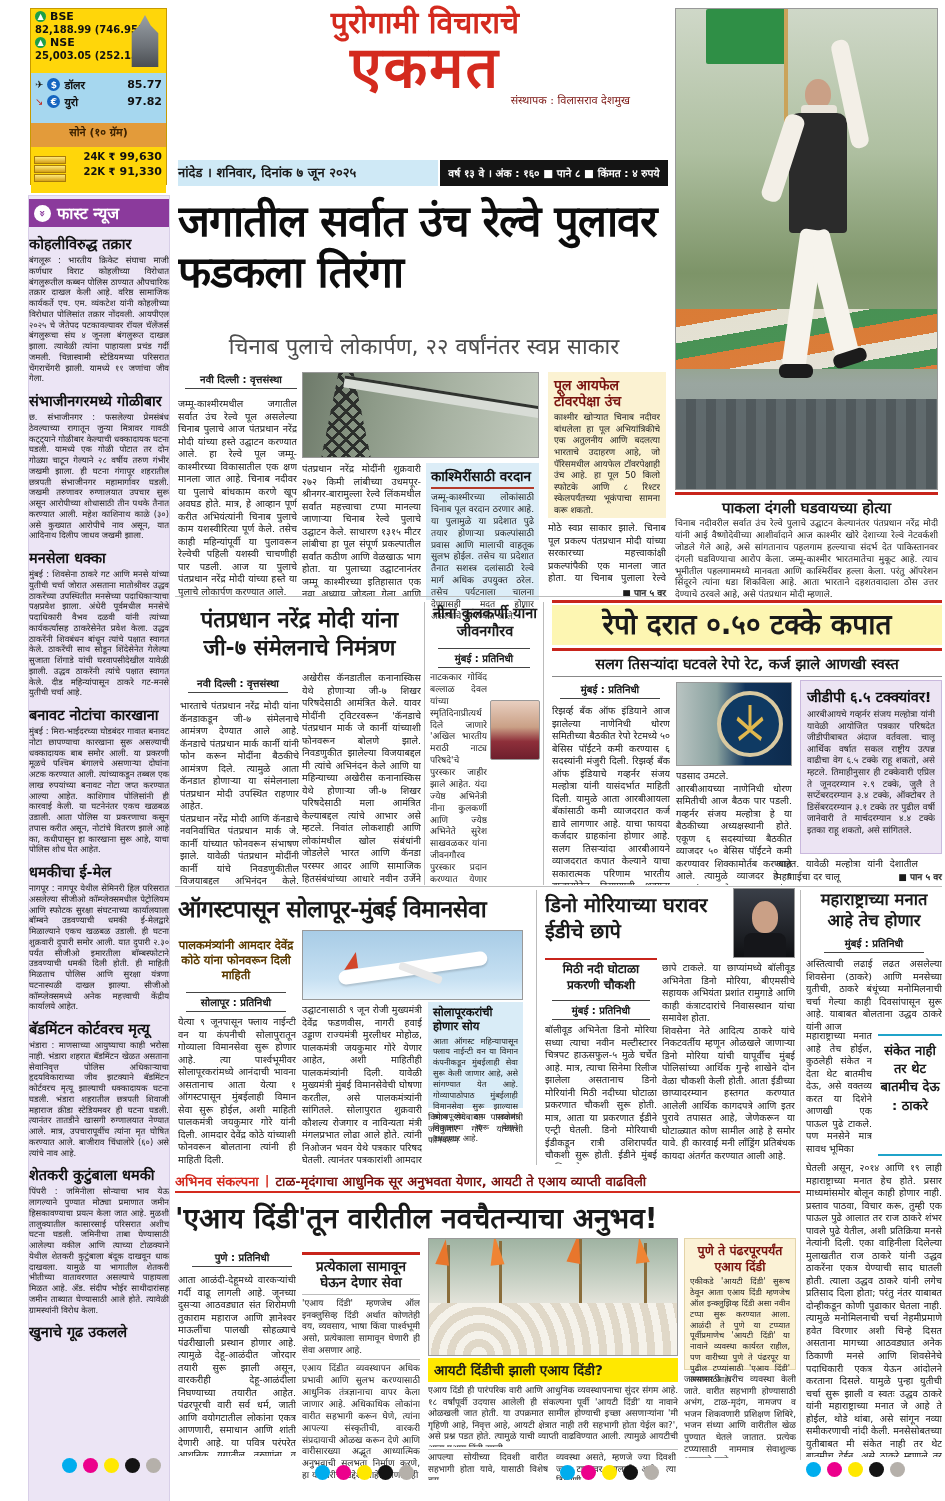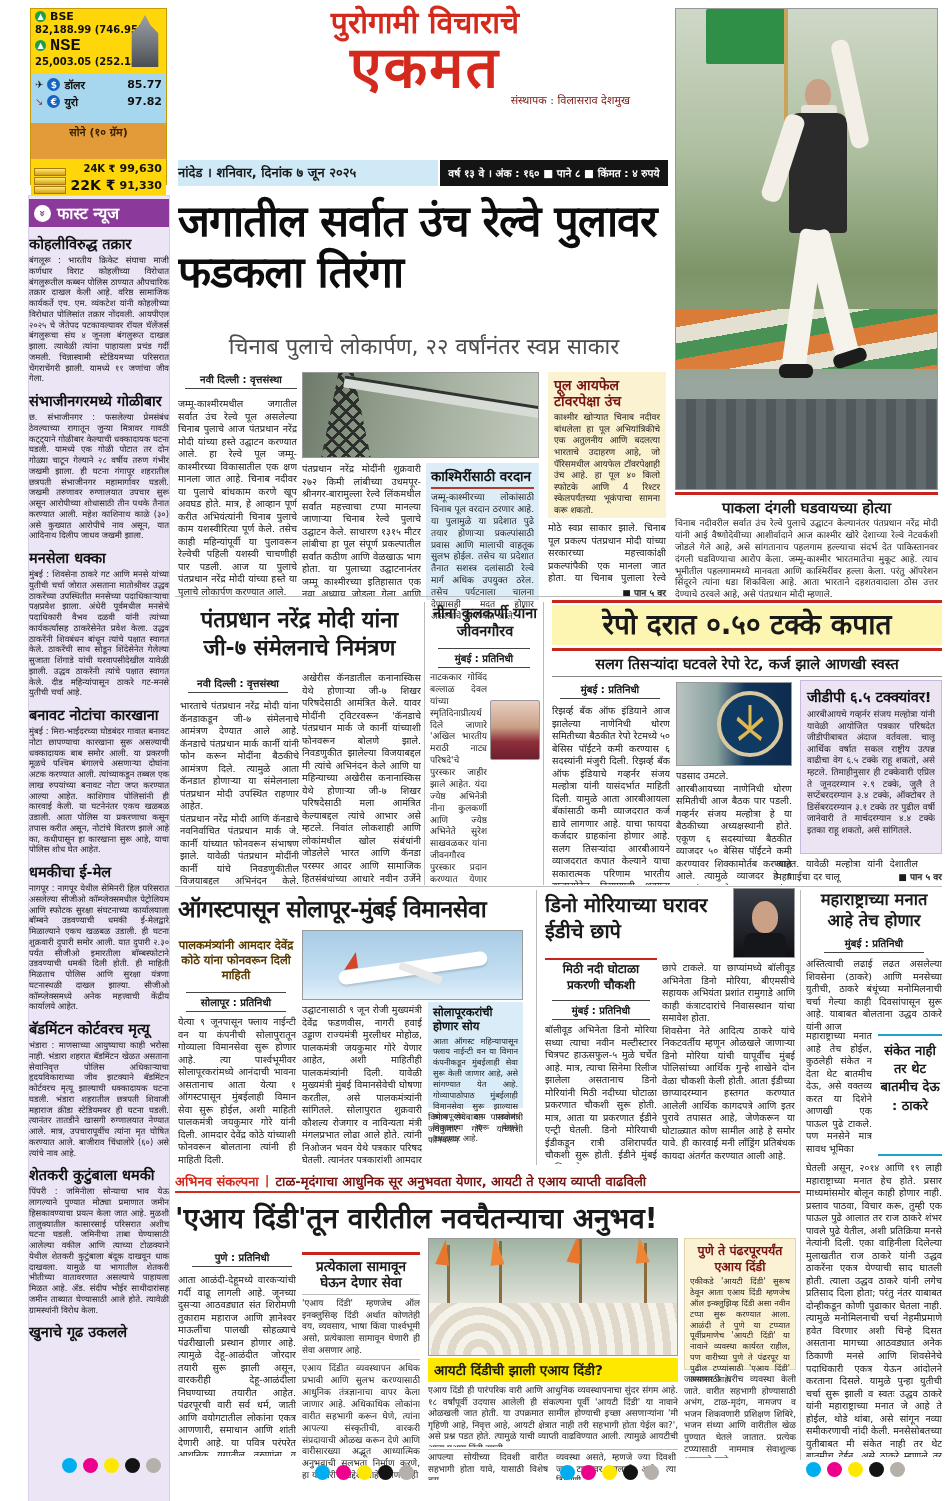--- a/index.html
+++ b/index.html
@@ -36,52 +36,52 @@
 
   <div class="abs" style="left:30px;top:8px;width:137px;height:177px;border:1px solid #c79a00;">
     <div style="background:#ffd60a;height:64px;position:relative;">
       <div class="mrow">
           <span class="uparrow">▲</span>
           <span class="hl" style="font-size:11px;">BSE</span>
         </div>
       <div class="hl" style="font-size:10px;padding:0 4px;">82,188.99 (746.95)</div>
       <div class="mrow">
           <span class="uparrow">▲</span>
-          <span class="hl" style="font-size:17px;font-family:Liberation Mono, monospace;">NSE</span>
+          <span class="hl" style="font-size:11px;">NSE</span>
         </div>
       <div class="hl" style="font-size:10px;padding:0 4px;">25,003.05 (252.15)</div>
       <div class="abs" style="right:2px;top:6px;width:38px;height:52px;background:linear-gradient(180deg,#9aa0a6 0%,#6d7278 60%,#4a4e52 100%);clip-path:polygon(15% 100%,15% 35%,35% 20%,50% 0,65% 20%,85% 35%,85% 100%);"></div>
     </div>
     <div style="background:#a6d7ef;height:47px;padding-top:3px;">
       <div class="mrow">
           <span style="font-size:10px;">✈</span>
           <span class="curico">$</span>
           <span class="hl" style="font-size:11px;">डॉलर</span>
           <span class="hl" style="font-size:11px;margin-left:auto;">85.77</span>
         </div>
       <div class="mrow">
           <span style="font-size:10px;color:#c0241b;">↘</span>
           <span class="curico">€</span>
           <span class="hl" style="font-size:11px;">युरो</span>
           <span class="hl" style="font-size:11px;margin-left:auto;">97.82</span>
         </div>
     </div>
-    <div style="background:#e39b3a;height:36px;text-align:center;font-weight:bold;font-size:11px;line-height:20px;color:#3d2200;">सोने (१० ग्रॅम)</div>
+    <div style="background:#e39b3a;height:24px;text-align:center;font-weight:bold;font-size:11px;line-height:20px;color:#3d2200;">सोने (१० ग्रॅम)</div>
     <div style="background:#ffd60a;height:44px;position:relative;padding-top:2px;">
       <div class="abs" style="left:3px;top:8px;">
         <div class="goldbar"></div>
           <div class="goldbar"></div>
           <div class="goldbar"></div>
       </div>
       <div class="mrow" style="justify-content:flex-end;">
           <span class="hl" style="font-size:10px;">24K ₹</span>
           <span class="hl" style="font-size:11px;">99,630</span>
         </div>
       <div class="mrow" style="justify-content:flex-end;">
-          <span class="hl" style="font-size:14px;">22K ₹</span>
+          <span class="hl" style="font-size:10px;">22K ₹</span>
           <span class="hl" style="font-size:11px;">91,330</span>
         </div>
     </div>
   </div>
 
   <div class="abs" style="left:180px;top:6px;width:490px;text-align:center;">
     <div style="color:#d42a1e;font-weight:bold;font-size:30px;line-height:1.1;">पुरोगामी विचाराचे</div>
     <div style="color:#d42a1e;font-weight:bold;font-size:57px;line-height:1.0;letter-spacing:2px;">एकमत</div>
     <div style="color:#7a1410;font-size:11px;text-align:right;padding-right:40px;margin-top:-4px;">संस्थापक : विलासराव देशमुख</div>
   </div>
@@ -165,21 +165,21 @@
   </div>
   <div class="abs body jt" style="left:302px;top:463px;width:119px;height:137px;">पंतप्रधान नरेंद्र मोदींनी शुक्रवारी २७२ किमी लांबीच्या उधमपूर-श्रीनगर-बारामुल्ला रेल्वे लिंकमधील सर्वांत महत्त्वाचा टप्पा मानल्या जाणाऱ्या चिनाब रेल्वे पुलाचे उद्घाटन केले. साधारण १३१५ मीटर लांबीचा हा पूल संपूर्ण प्रकल्पातील सर्वांत कठीण आणि वेळखाऊ भाग होता. या पुलाच्या उद्घाटनानंतर जम्मू काश्मीरच्या इतिहासात एक नवा अध्याय जोडला गेला आणि फार</div>
 
   <div class="abs" style="left:426px;top:463px;width:113px;height:137px;background:#dcedf7;padding:4px 5px;">
     <div class="boxtitle" style="font-size:13.5px;border-bottom:2px solid #b43a2a;padding-bottom:2px;margin-bottom:3px;color:#111;">काश्मिरींसाठी वरदान</div>
     <div class="body jt" style="font-size:9px;">जम्मू-काश्मीरच्या लोकांसाठी चिनाब पूल वरदान ठरणार आहे. या पुलामुळे या प्रदेशात पुढे तयार होणाऱ्या प्रकल्पांसाठी प्रवास आणि मालाची वाहतूक सुलभ होईल. तसेच या प्रदेशात तैनात सशस्त्र दलांसाठी रेल्वे मार्ग अधिक उपयुक्त ठरेल. तसेच पर्यटनाला चालना देण्यासही मदत होणार असल्याचे सांगण्यात आले.</div>
   </div>
 
   <div class="abs" style="left:548px;top:372px;width:118px;height:146px;background:#fbf2d2;padding:5px 6px;">
     <div class="boxtitle" style="font-size:14px;line-height:1.15;margin-bottom:3px;">पूल आयफेल टॉवरपेक्षा उंच</div>
-    <div class="body jt" style="font-size:8.8px;">काश्मीर खोऱ्यात चिनाब नदीवर बांधलेला हा पूल अभियांत्रिकीचे एक अतुलनीय आणि बदलत्या भारताचे उदाहरण आहे, जो पॅरिसमधील आयफेल टॉवरपेक्षाही उंच आहे. हा पूल ४० किलो स्फोटके आणि 4 रिश्टर स्केलपर्यंतच्या भूकंपाचा सामना करू शकतो.</div>
+    <div class="body jt" style="font-size:8.8px;">काश्मीर खोऱ्यात चिनाब नदीवर बांधलेला हा पूल अभियांत्रिकीचे एक अतुलनीय आणि बदलत्या भारताचे उदाहरण आहे, जो पॅरिसमधील आयफेल टॉवरपेक्षाही उंच आहे. हा पूल 50 किलो स्फोटके आणि ८ रिश्टर स्केलपर्यंतच्या भूकंपाचा सामना करू शकतो.</div>
   </div>
   <div class="abs body jt" style="left:548px;top:522px;width:118px;height:62px;">मोठे स्वप्न साकार झाले. चिनाब पूल प्रकल्प पंतप्रधान मोदी यांच्या सरकारच्या महत्त्वाकांक्षी प्रकल्पांपैकी एक मानला जात होता. या चिनाब पुलाला रेल्वे क्षेत्रातील नाविन्यपूर्ण प्रकल्प म्हणून</div>
   <div class="abs pageref" style="left:548px;top:586px;width:118px;">■ पान ५ वर</div>
 
   <div class="abs rule" style="left:675px;top:492px;width:263px;height:2.5px;"></div>
   <div class="abs" style="left:675px;top:497px;width:263px;font-size:15px;font-weight:bold;text-align:center;">पाकला दंगली घडवायच्या होत्या</div>
   <div class="abs body jt" style="left:675px;top:518px;width:263px;height:80px;font-size:9px;">चिनाब नदीवरील सर्वात उंच रेल्वे पुलाचे उद्घाटन केल्यानंतर पंतप्रधान नरेंद्र मोदी यांनी आई वैष्णोदेवीच्या आशीर्वादाने आज काश्मीर खोरे देशाच्या रेल्वे नेटवर्कशी जोडले गेले आहे, असे सांगतानाच पहलगाम हल्ल्याचा संदर्भ देत पाकिस्तानवर दंगली घडविण्याचा आरोप केला. जम्मू-काश्मीर भारतमातेचा मुकूट आहे. त्याच भूमीतील पहलगाममध्ये मानवता आणि काश्मिरींवर हल्ला केला. परंतु ऑपरेशन सिंदूरने त्यांना धडा शिकविला आहे. आता भारताने दहशतवादाला ठोस उत्तर देण्याचे ठरवले आहे, असे पंतप्रधान मोदी म्हणाले.</div>
   <div class="abs grule" style="left:675px;top:600px;width:263px;height:1px;"></div>
 
   <div class="abs grule" style="left:175px;top:596px;width:492px;height:1px;"></div>

